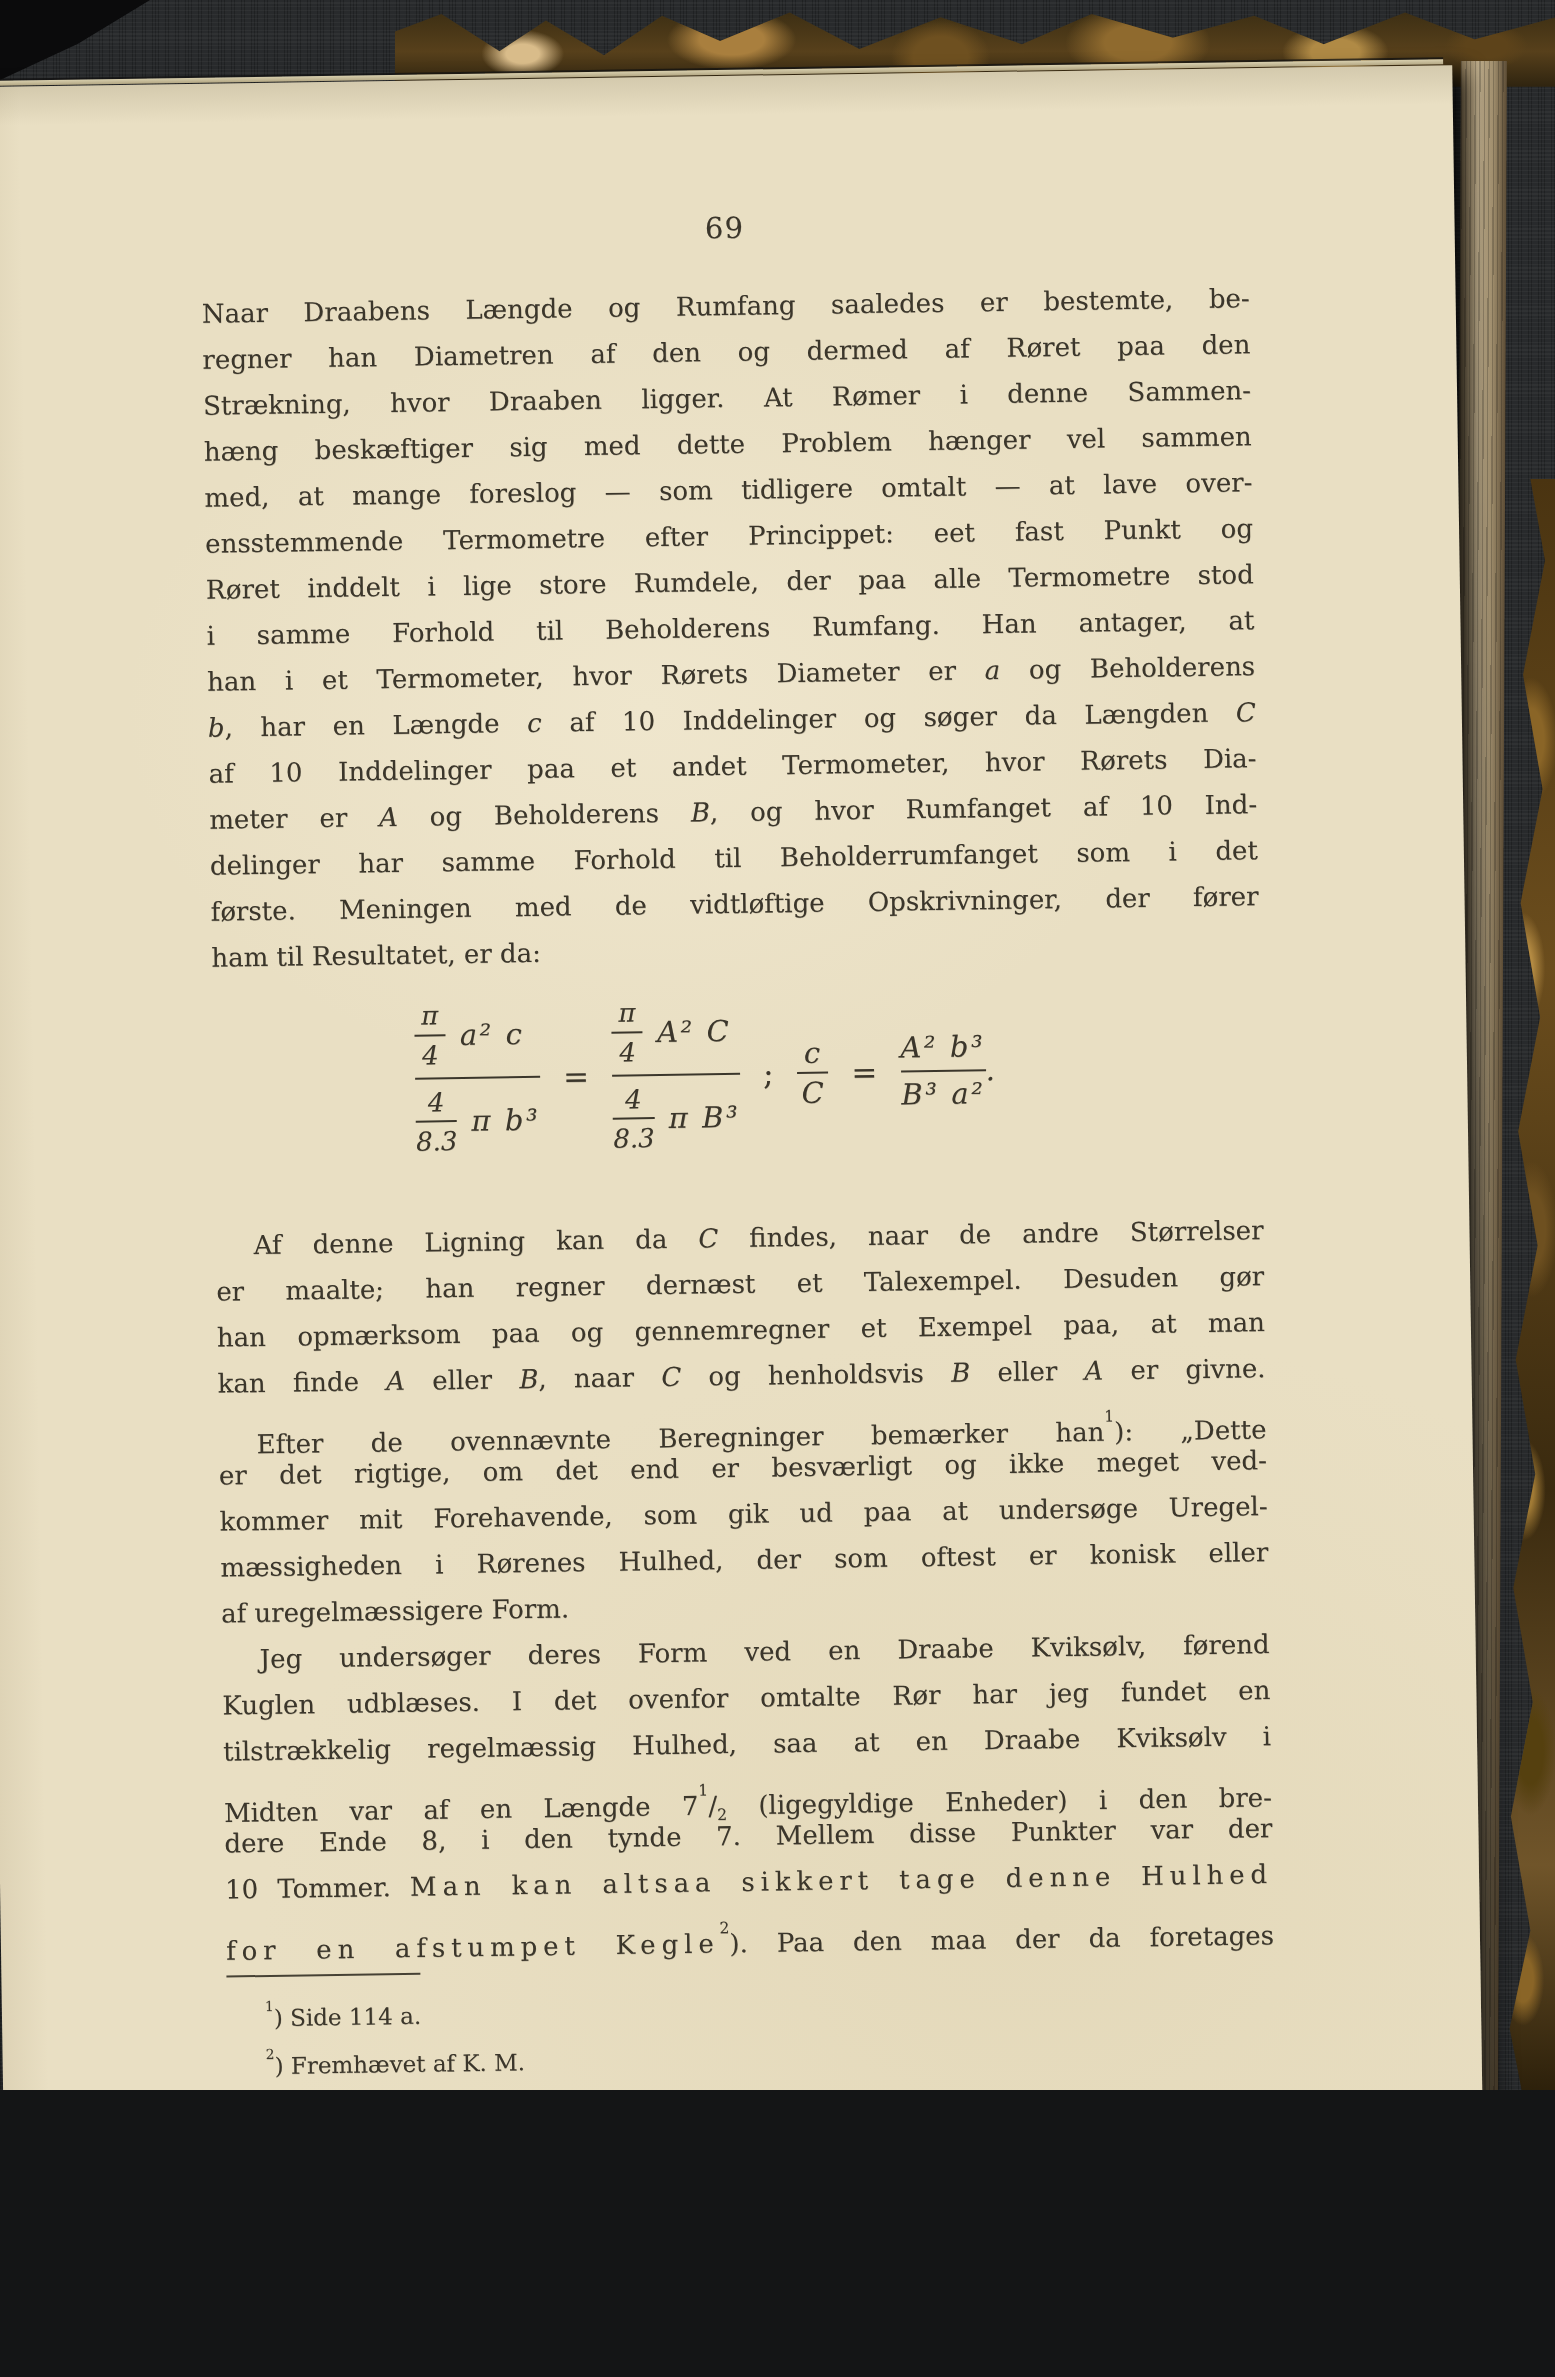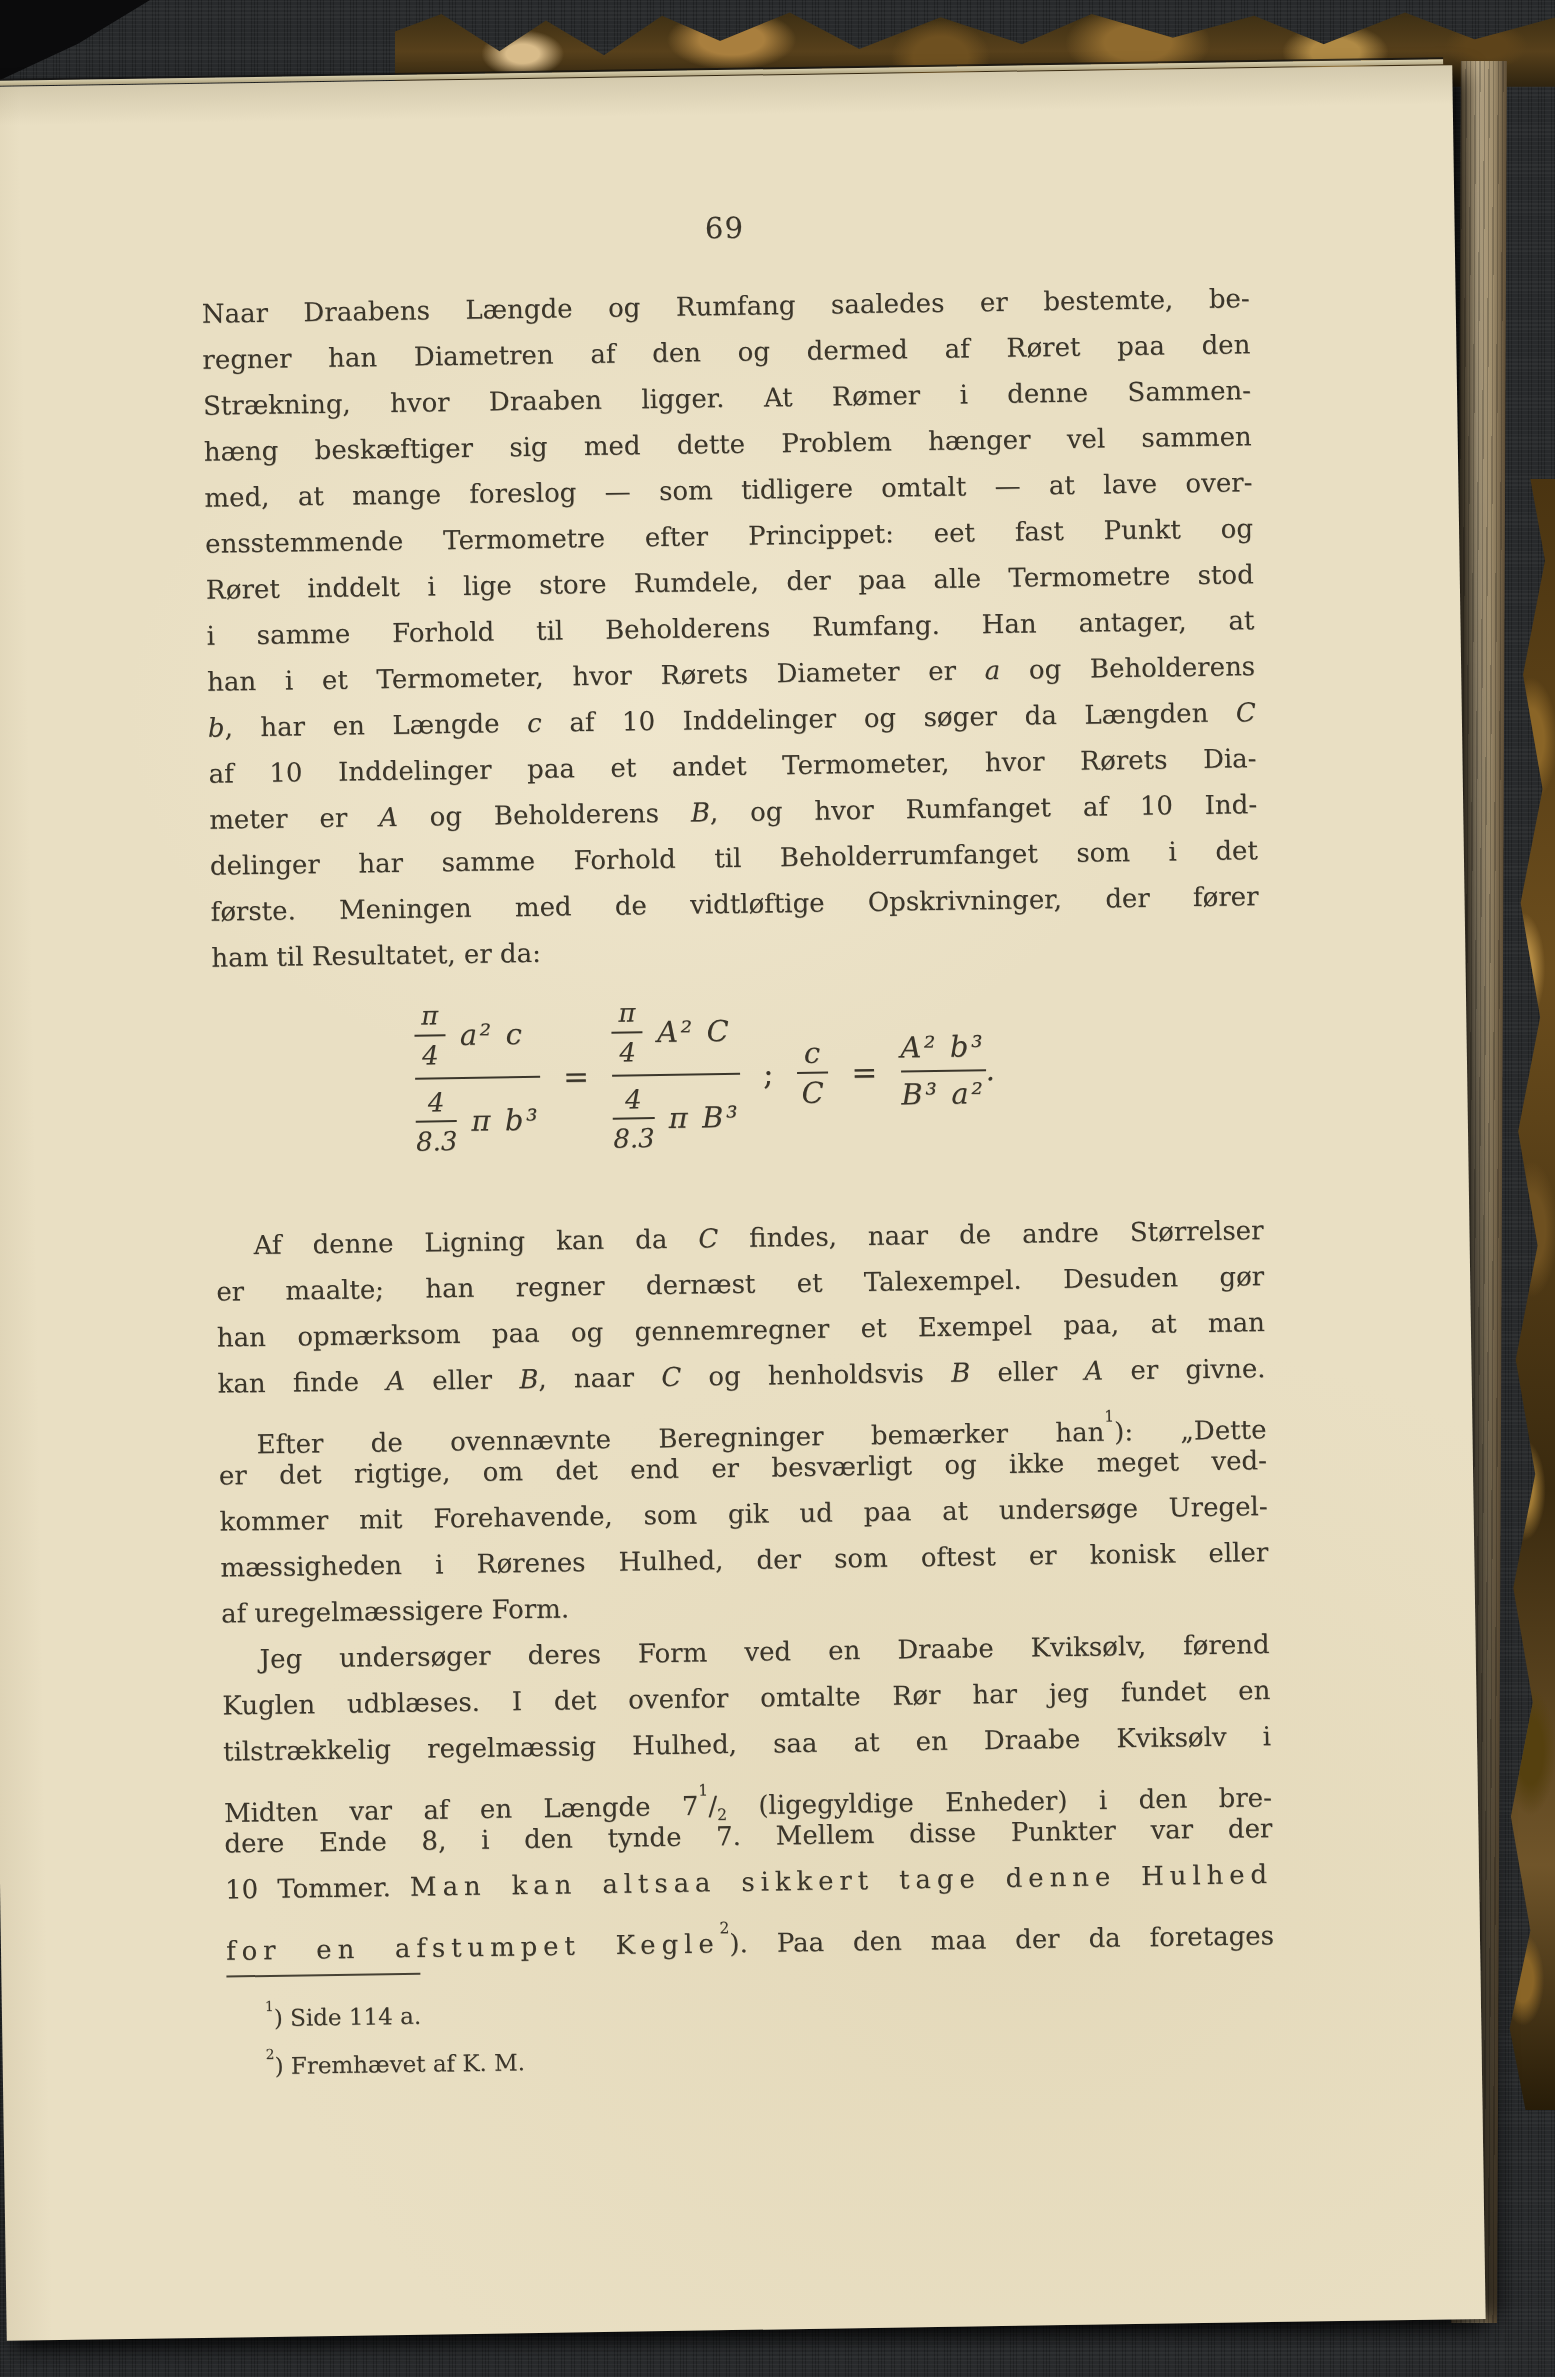--- a/index.html
+++ b/index.html
@@ -1,16 +1,16 @@
 <!DOCTYPE html>
 <html style="--paper: #e9dfc3; --ink: #3b362b; --cloth: #282a2c; --black: #0b0b0c; --page-edge: #a2906f; --marble-mid: #8a6428;font-size:10.4px"><head>
 <meta charset="utf-8">
 <style>
   html,body{margin:0;padding:0;background:#141516;}
-  .viewport{position:relative;width:1556px;height:2377px;overflow:hidden;
+  .viewport{position:relative;width:1556px;height:2090px;overflow:hidden;
     font-family:"DejaVu Serif","Liberation Serif",serif;}
   
   .cloth{position:absolute;inset:0;background:
     repeating-linear-gradient(0deg, rgba(255,255,255,.035) 0 1.3px, transparent 1.3px 3.9px),
     repeating-linear-gradient(90deg, rgba(0,0,0,.22) 0 0.7px, transparent 0.7px 3.3px),
     var(--cloth,#282a2c);}
   .corner-black{position:absolute;left:0;top:0;width:150px;height:91px;
     background:var(--black,#0b0b0c);
     clip-path:polygon(0 0,100% 0,52% 48%,0 88%);}
   .marble-top{position:absolute;left:395px;top:7.8px;width:1161px;height:79px;

